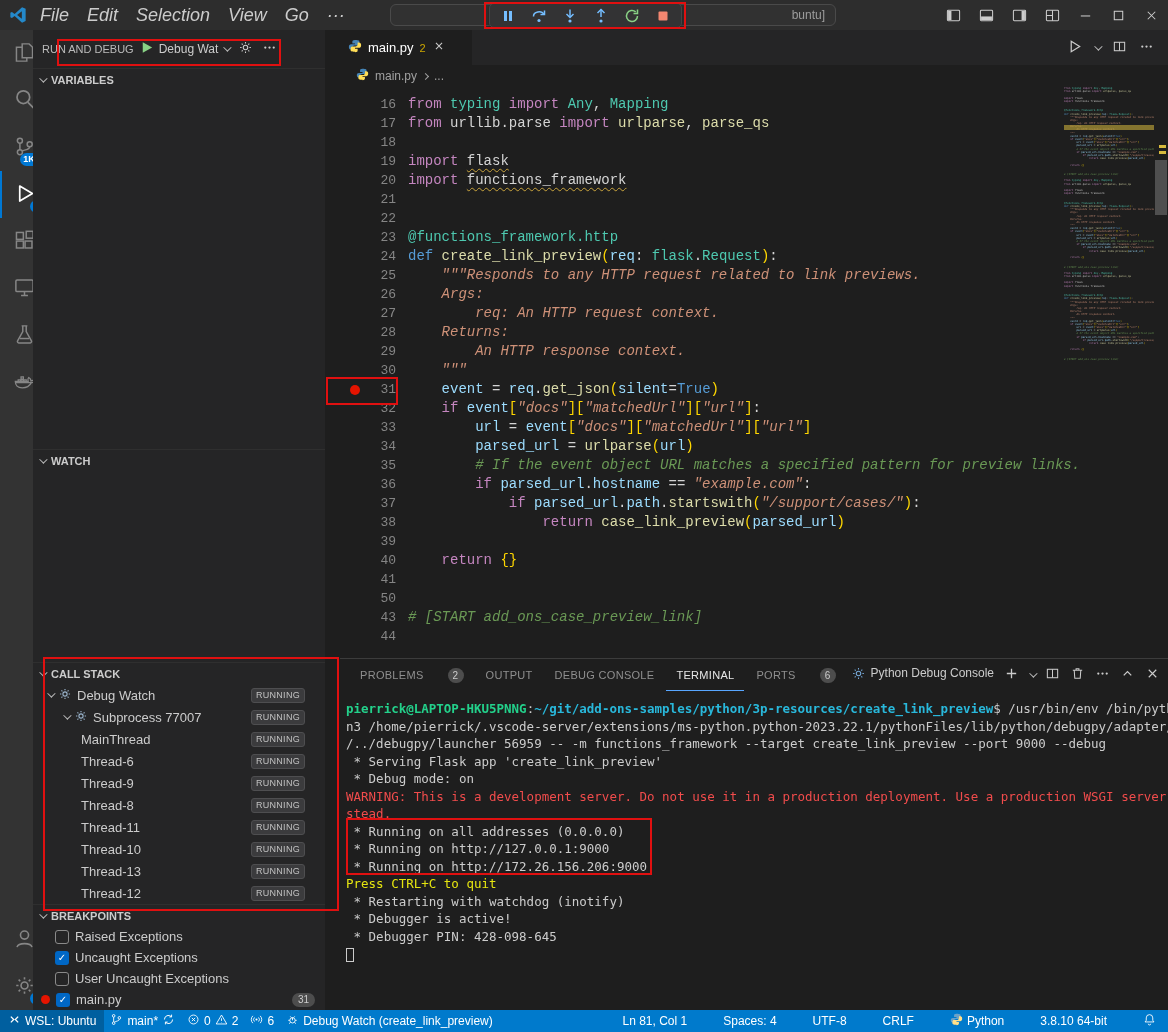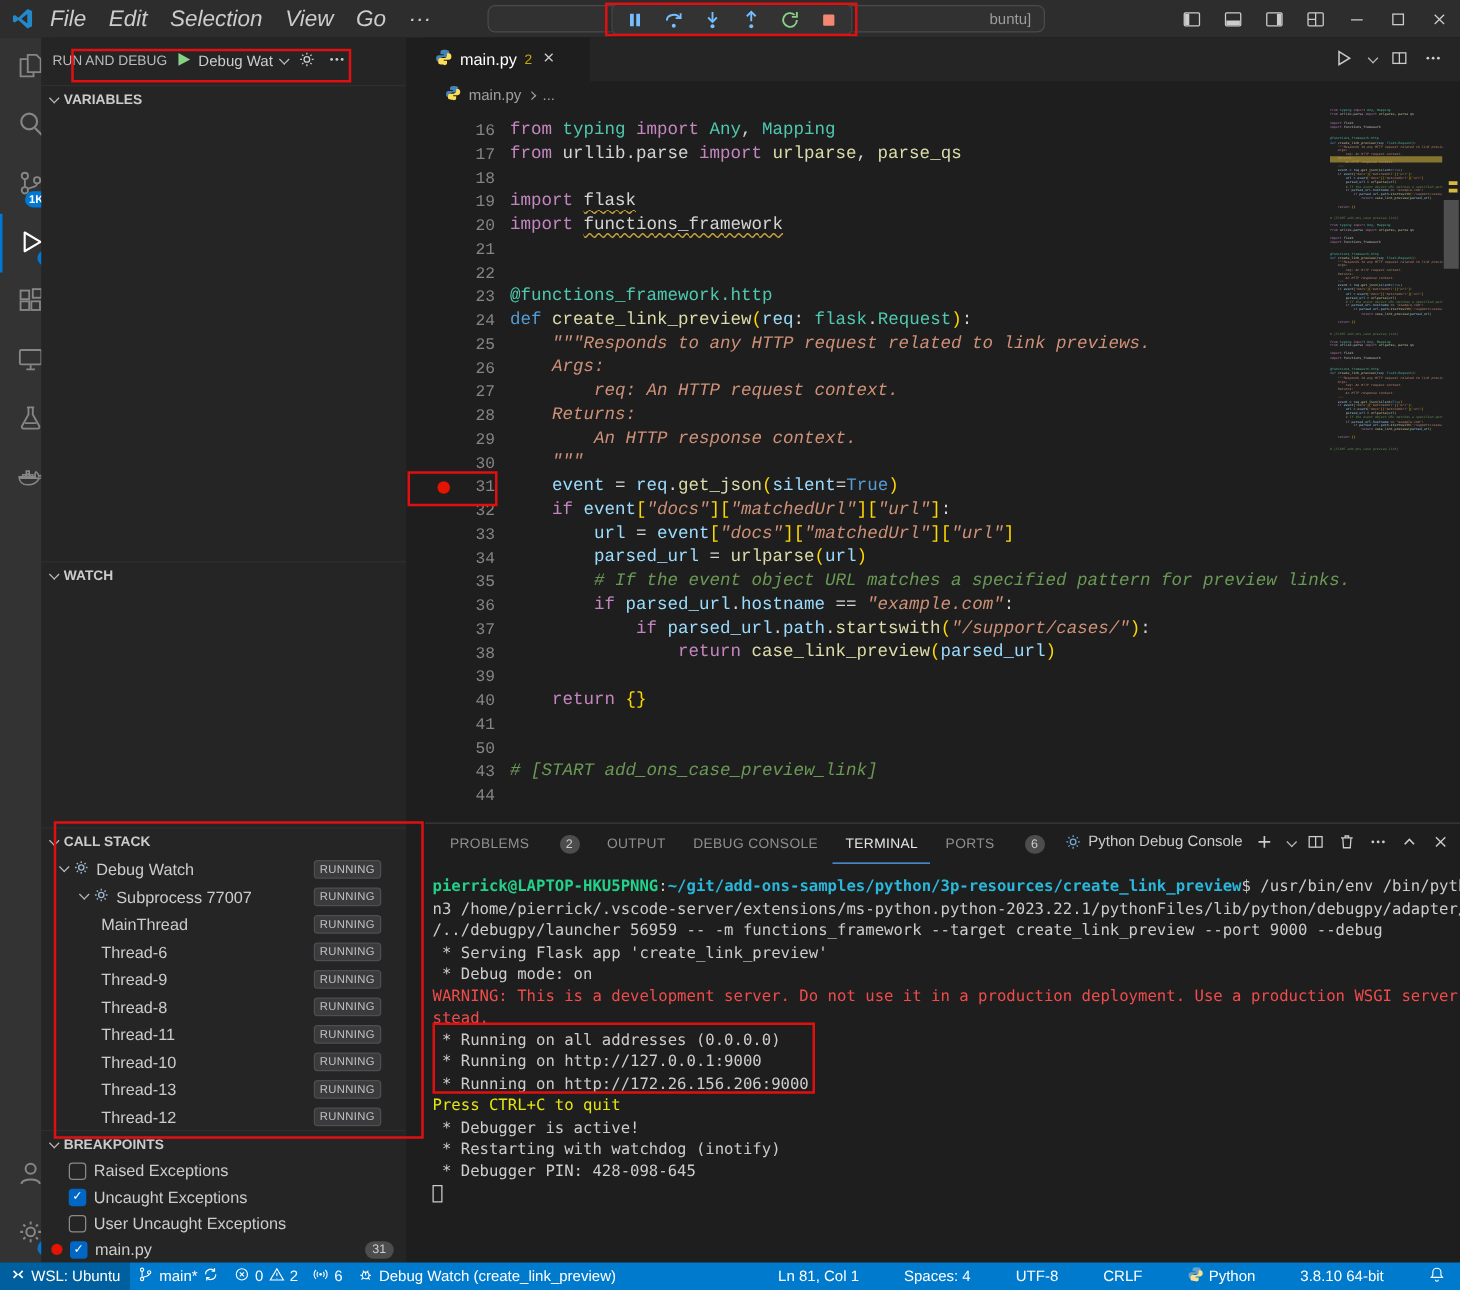--- a/index.html
+++ b/index.html
@@ -639,22 +639,22 @@
         <div class="term-line"><span class="tw">n3 /home/pierrick/.vscode-server/extensions/ms-python.python-2023.22.1/pythonFiles/lib/python/debugpy/adapter/..</span></div>
         <div class="term-line"><span class="tw">/../debugpy/launcher 56959 -- -m functions_framework --target create_link_preview --port 9000 --debug</span></div>
         <div class="term-line"><span class="tw"> * Serving Flask app 'create_link_preview'</span></div>
         <div class="term-line"><span class="tw"> * Debug mode: on</span></div>
         <div class="term-line"><span class="tr">WARNING: This is a development server. Do not use it in a production deployment. Use a production WSGI server in</span></div>
         <div class="term-line"><span class="tr">stead.</span></div>
         <div class="term-line"><span class="tw"> * Running on all addresses (0.0.0.0)</span></div>
         <div class="term-line"><span class="tw"> * Running on http://127.0.0.1:9000</span></div>
         <div class="term-line"><span class="tw"> * Running on http://172.26.156.206:9000</span></div>
         <div class="term-line"><span class="ty">Press CTRL+C to quit</span></div>
+        <div class="term-line"><span class="tw"> * Restarting with watchdog (inotify)</span></div>
         <div class="term-line"><span class="tw"> * Debugger is active!</span></div>
-        <div class="term-line"><span class="tw"> * Restarting with watchdog (inotify)</span></div>
         <div class="term-line"><span class="tw"> * Debugger PIN: 428-098-645</span></div>
         <div class="term-line"><span class="term-cursor"></span></div>
       </div>
   </section>
 
   <footer class="statusbar">
     <div class="sb-side" id="status-left">
         <div class="sb-item remote">
           <span><svg viewBox="0 0 16 16" fill="none" stroke="currentColor" stroke-width="1.6">
               <path d="M3.5 4.5L7 8l-3.5 3.5M12.5 4.5L9 8l3.5 3.5"></path>

